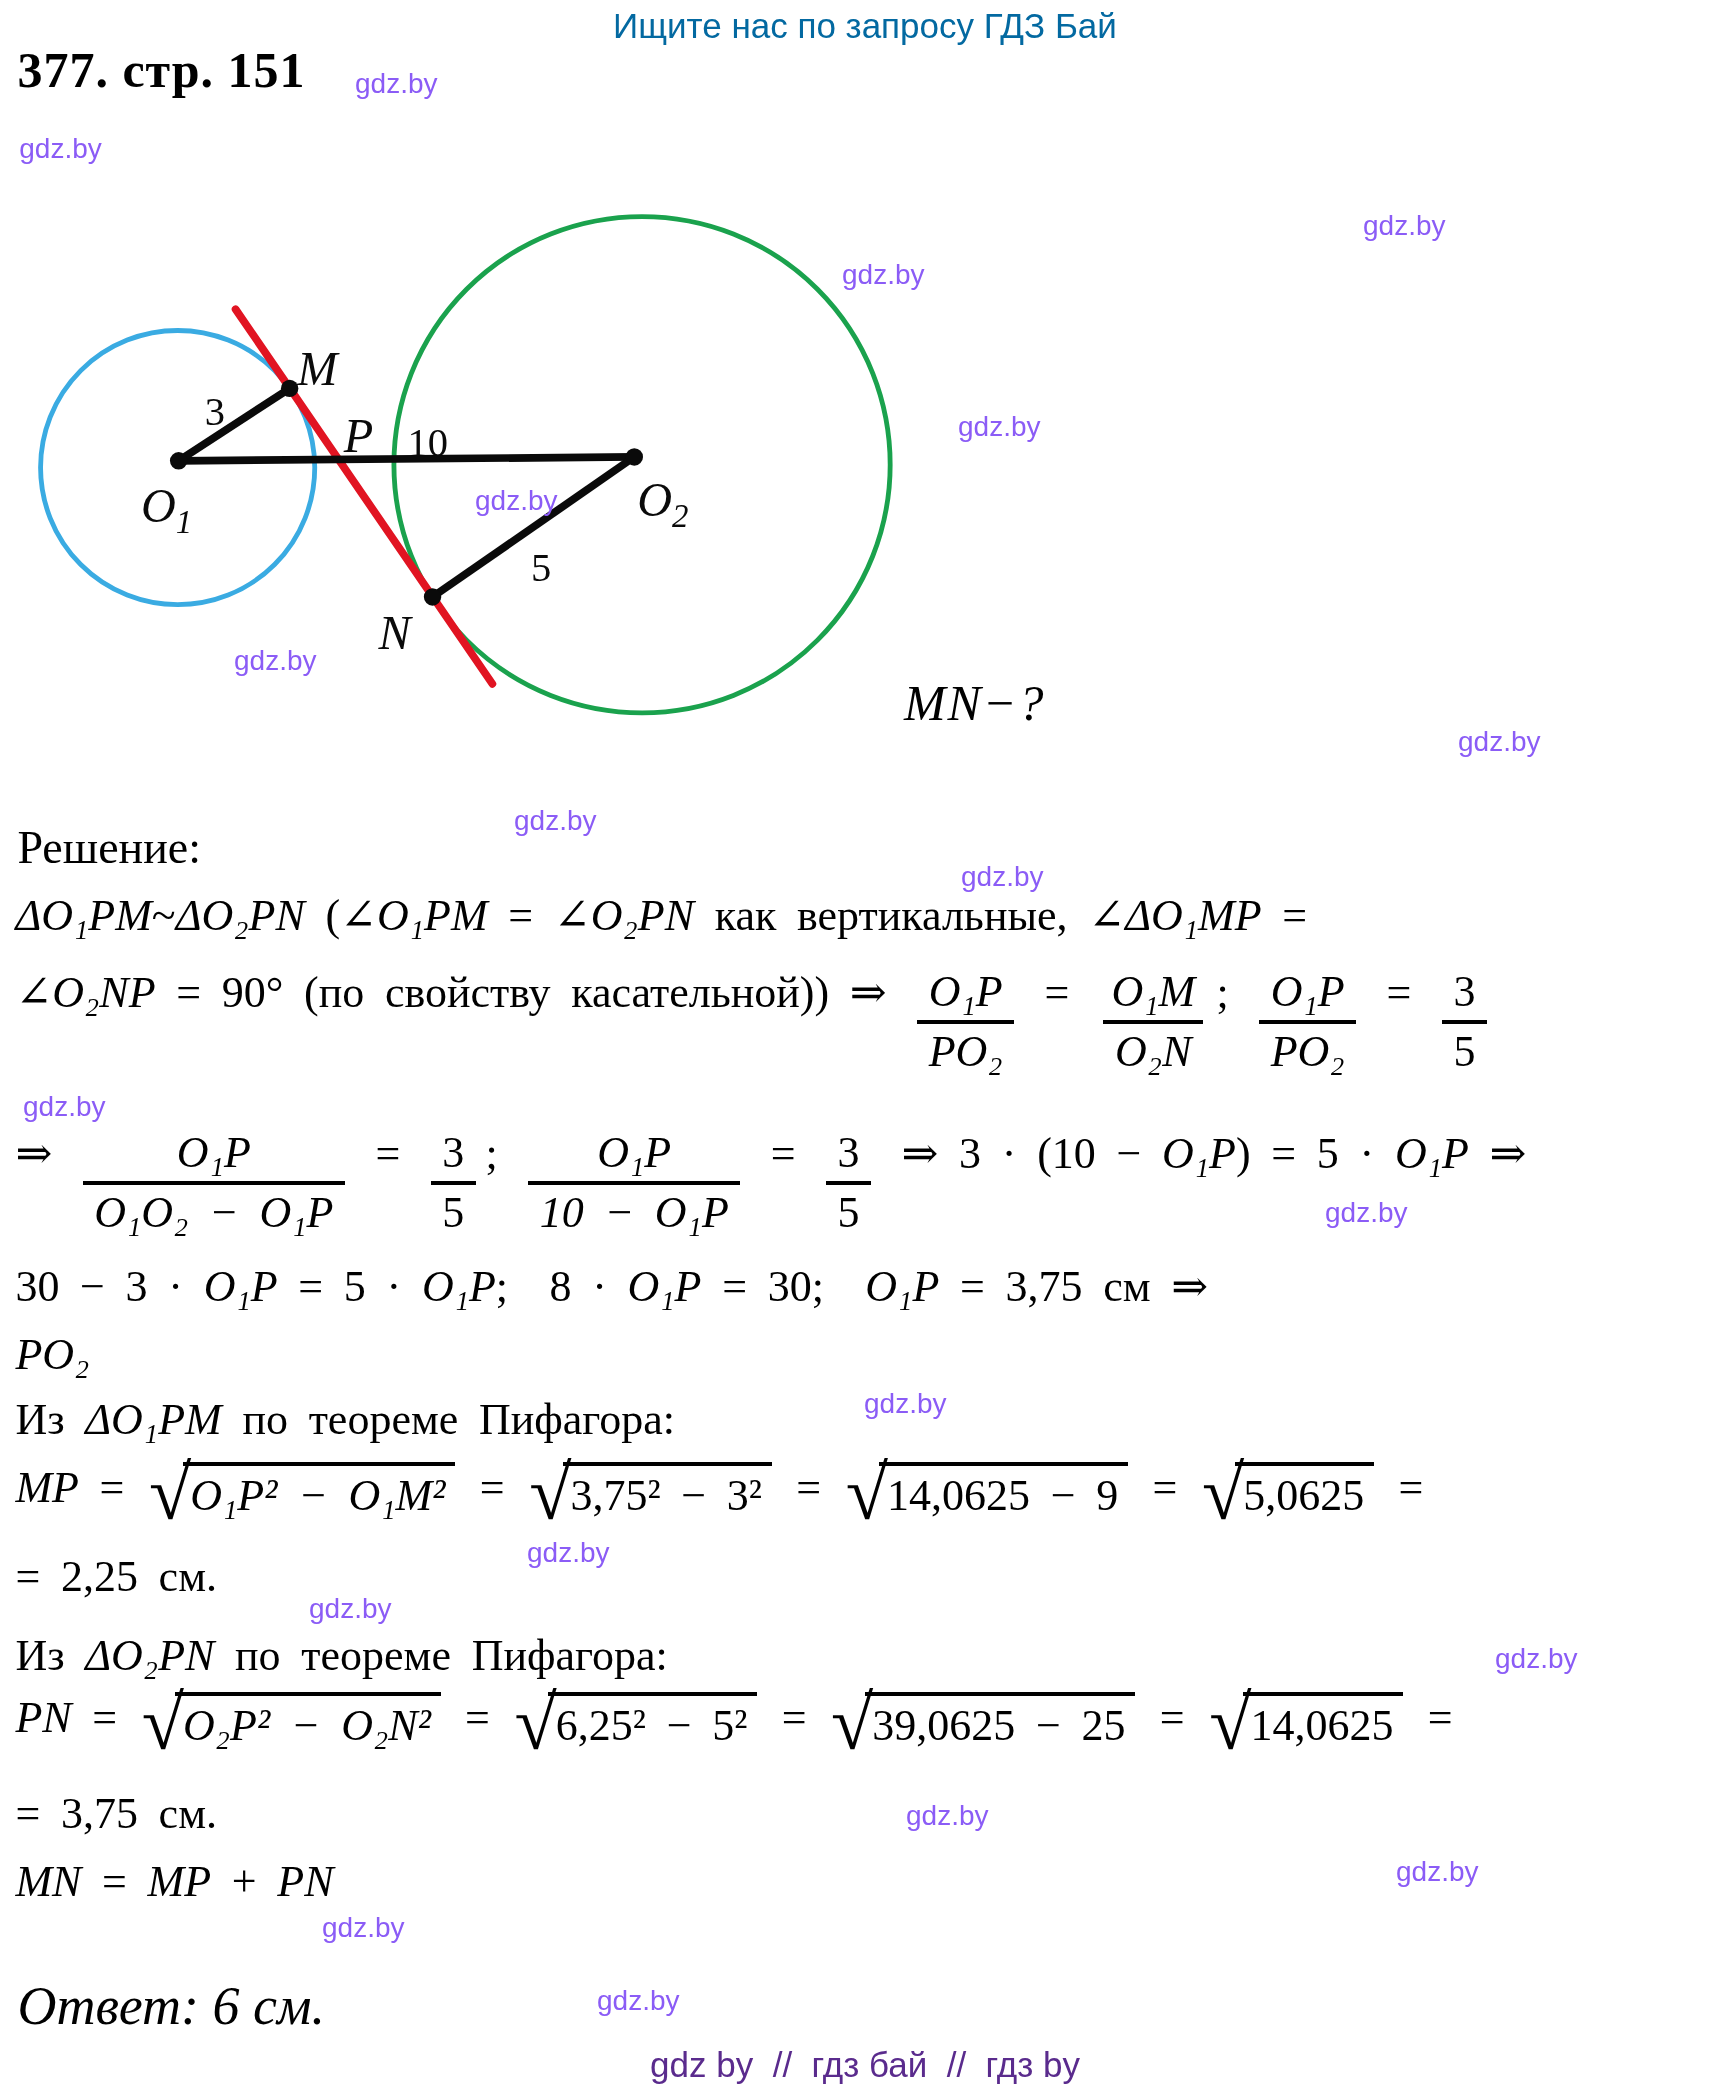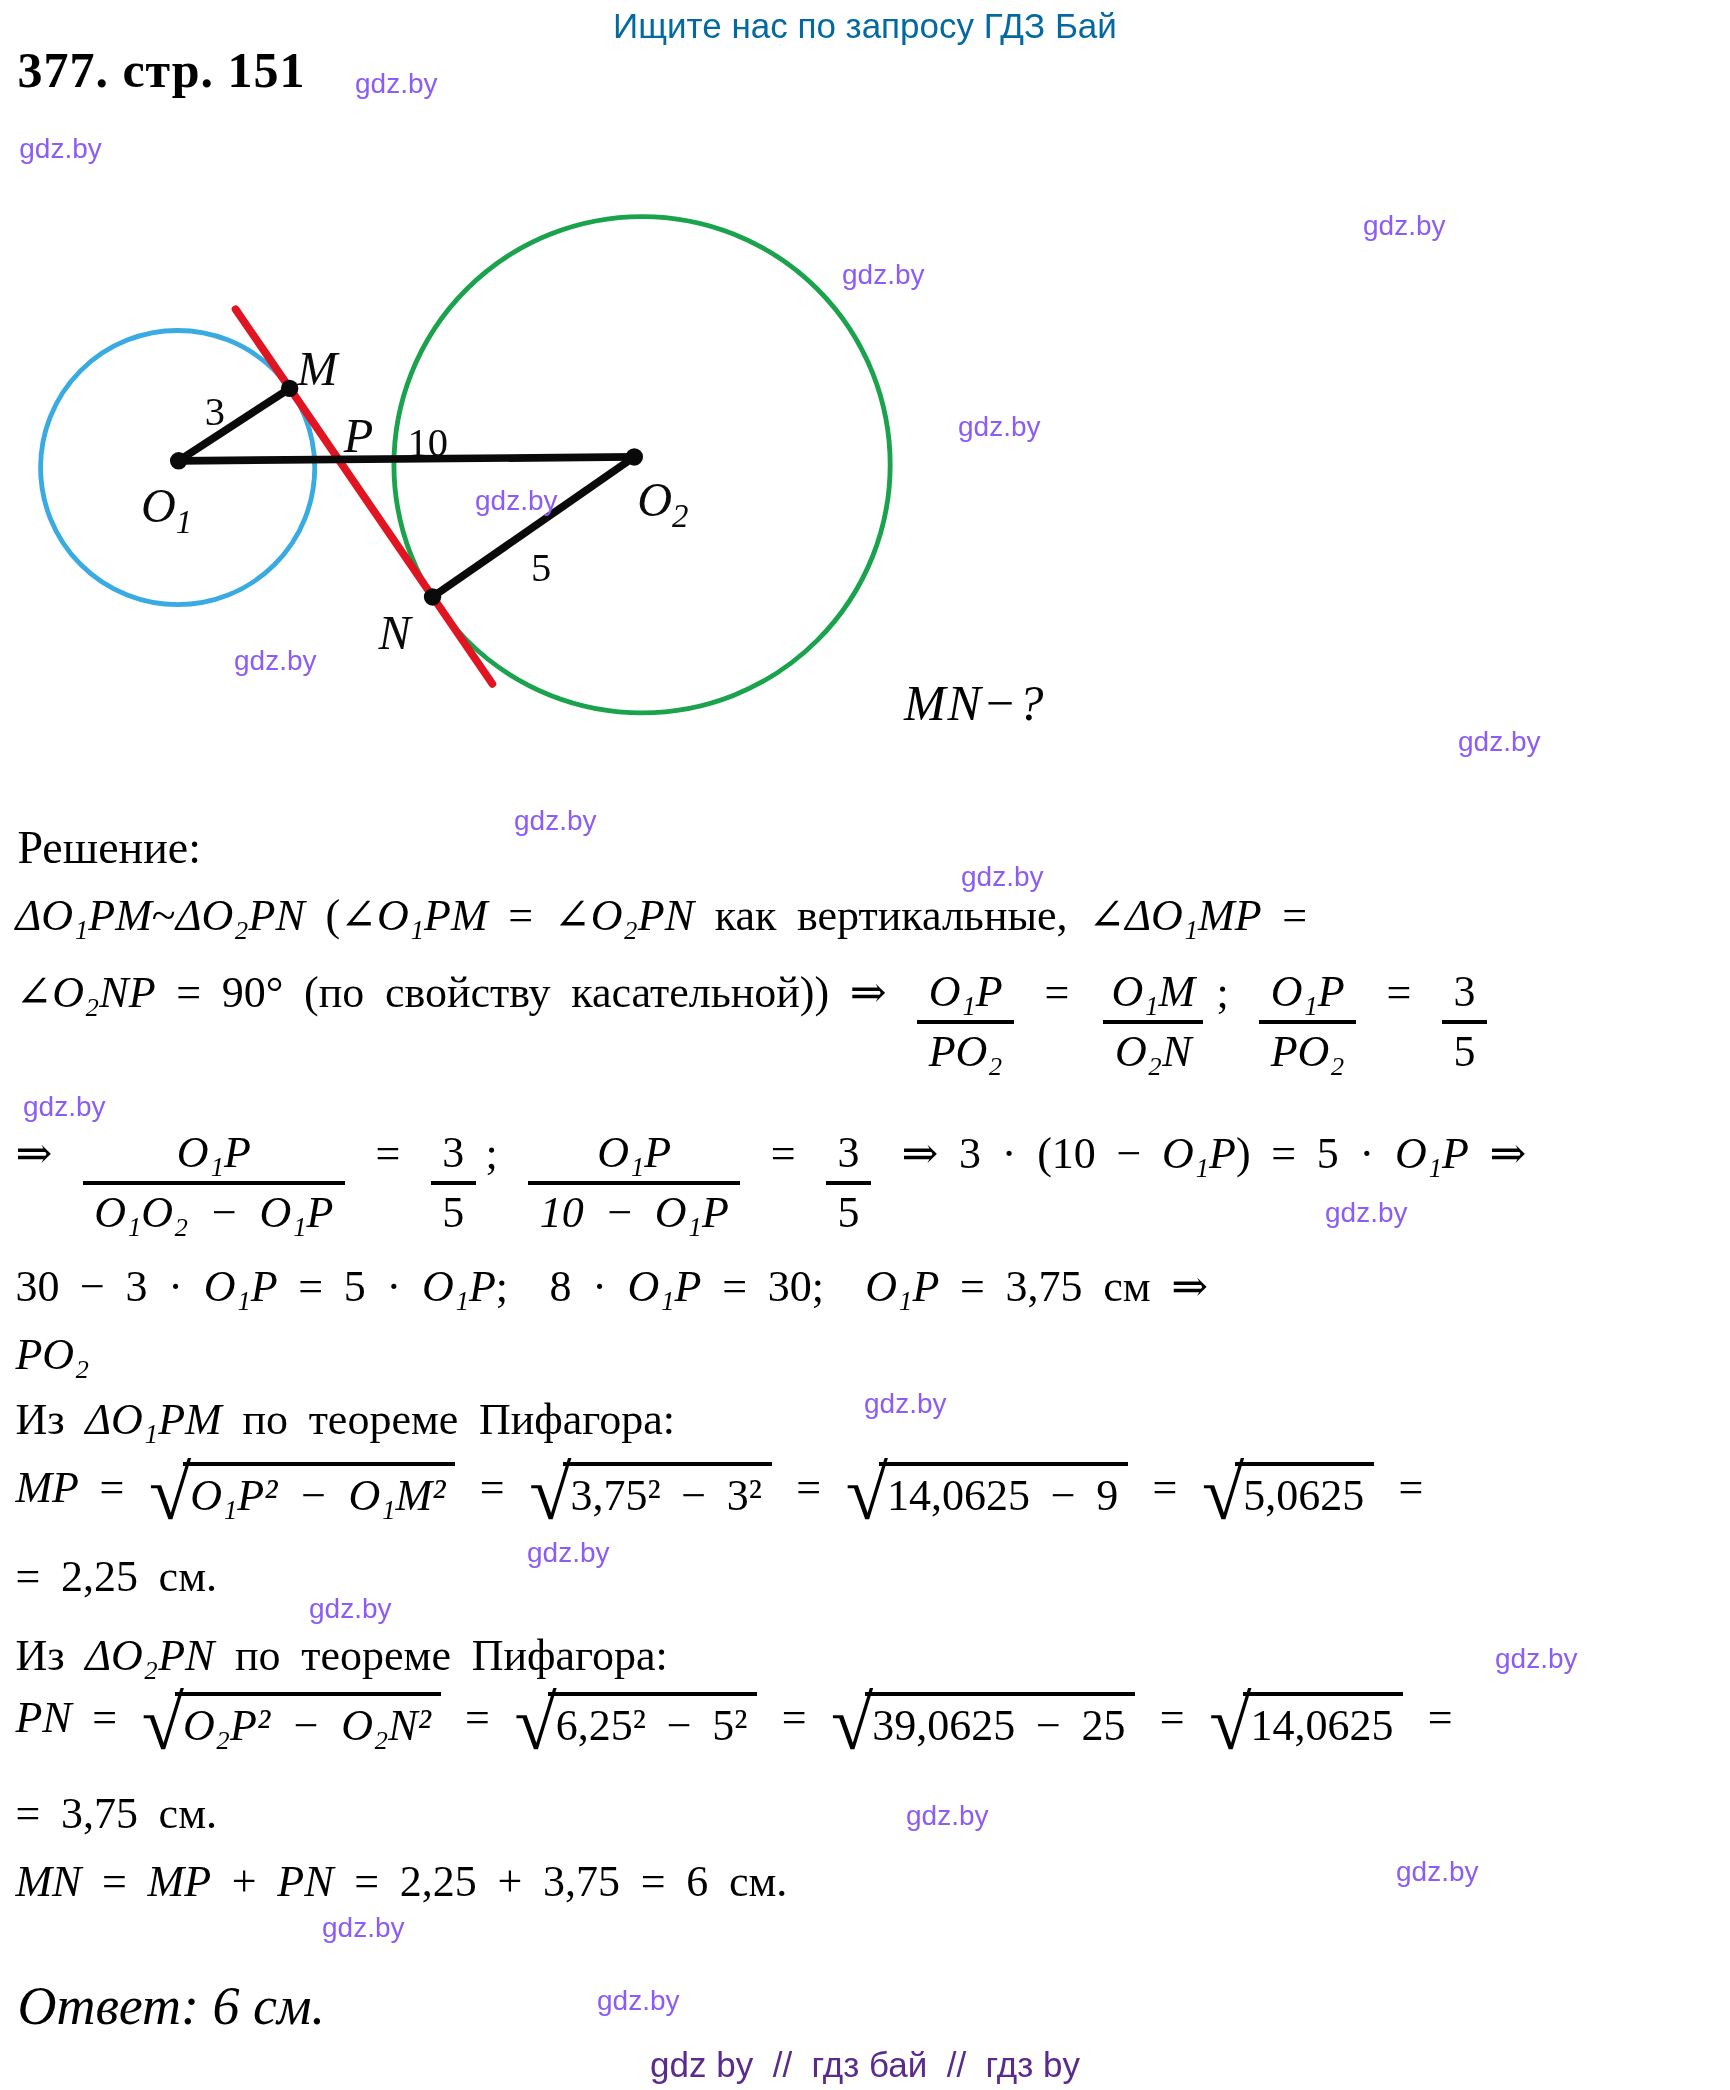--- a/index.html
+++ b/index.html
@@ -89,21 +89,21 @@
 <div class="mline l2"><span class="mt">∠</span><span class="mi">O₂NP</span><span class="mt"> = 90° (по свойству касательной)) ⇒ </span><span class="frac"><span class="num mi">O₁P</span><span class="den mi">PO₂</span></span><span class="mt"> = </span><span class="frac"><span class="num mi">O₁M</span><span class="den mi">O₂N</span></span><span class="mt">; </span><span class="frac"><span class="num mi">O₁P</span><span class="den mi">PO₂</span></span><span class="mt"> = </span><span class="frac"><span class="num mt">3</span><span class="den mt">5</span></span></div>
 <div class="mline l3"><span class="mt">⇒ </span><span class="frac"><span class="num mi">O₁P</span><span class="den mi">O₁O₂ − O₁P</span></span><span class="mt"> = </span><span class="frac"><span class="num mt">3</span><span class="den mt">5</span></span><span class="mt">; </span><span class="frac"><span class="num mi">O₁P</span><span class="den mi">10 − O₁P</span></span><span class="mt"> = </span><span class="frac"><span class="num mt">3</span><span class="den mt">5</span></span><span class="mt"> ⇒ 3 · (10 − </span><span class="mi">O₁P</span><span class="mt">) = 5 · </span><span class="mi">O₁P</span><span class="mt"> ⇒</span></div>
 <div class="mline l4"><span class="mt">30 − 3 · </span><span class="mi">O₁P</span><span class="mt"> = 5 · </span><span class="mi">O₁P</span><span class="mt">;  8 · </span><span class="mi">O₁P</span><span class="mt"> = 30;  </span><span class="mi">O₁P</span><span class="mt"> = 3,75 см ⇒</span></div>
 <div class="mline l5"><span class="mi">PO₂</span></div>
 <div class="mline l6"><span class="mt">Из </span><span class="mi">ΔO₁PM</span><span class="mt"> по теореме Пифагора:</span></div>
 <div class="mline l7"><span class="mi">MP</span><span class="mt"> = </span><span class="sqrt"><span class="rsign">√</span><span class="rbody mi">O₁P² − O₁M²</span></span><span class="mt"> = </span><span class="sqrt"><span class="rsign">√</span><span class="rbody mt">3,75² − 3²</span></span><span class="mt"> = </span><span class="sqrt"><span class="rsign">√</span><span class="rbody mt">14,0625 − 9</span></span><span class="mt"> = </span><span class="sqrt"><span class="rsign">√</span><span class="rbody mt">5,0625</span></span><span class="mt"> =</span></div>
 <div class="mline l8"><span class="mt">= 2,25 см.</span></div>
 <div class="mline l9"><span class="mt">Из </span><span class="mi">ΔO₂PN</span><span class="mt"> по теореме Пифагора:</span></div>
 <div class="mline l10"><span class="mi">PN</span><span class="mt"> = </span><span class="sqrt"><span class="rsign">√</span><span class="rbody mi">O₂P² − O₂N²</span></span><span class="mt"> = </span><span class="sqrt"><span class="rsign">√</span><span class="rbody mt">6,25² − 5²</span></span><span class="mt"> = </span><span class="sqrt"><span class="rsign">√</span><span class="rbody mt">39,0625 − 25</span></span><span class="mt"> = </span><span class="sqrt"><span class="rsign">√</span><span class="rbody mt">14,0625</span></span><span class="mt"> =</span></div>
 <div class="mline l11"><span class="mt">= 3,75 см.</span></div>
-<div class="mline l12"><span class="mi">MN</span><span class="mt"> = </span><span class="mi">MP</span><span class="mt"> + </span><span class="mi">PN</span><span class="mt"> = 2,25 + 3,75 = 6 см.</span></div>
+<div class="mline l12"><span class="mi">MN</span><span class="mt"> = </span><span class="mi">MP</span><span class="mt"> + </span><span class="mi">PN</span></div>
 
 <div class="answer">Ответ: 6 см.</div>
 
 <div class="footer">gdz by  //  гдз бай  //  гдз by</div>
 
 <div>
     <span class="wm" style="left: 355px; top: 68px;">gdz.by</span>
     <span class="wm" style="left: 19.3px; top: 133px;">gdz.by</span>
     <span class="wm" style="left: 1363px; top: 210px;">gdz.by</span>
     <span class="wm" style="left: 842px; top: 259px;">gdz.by</span>

